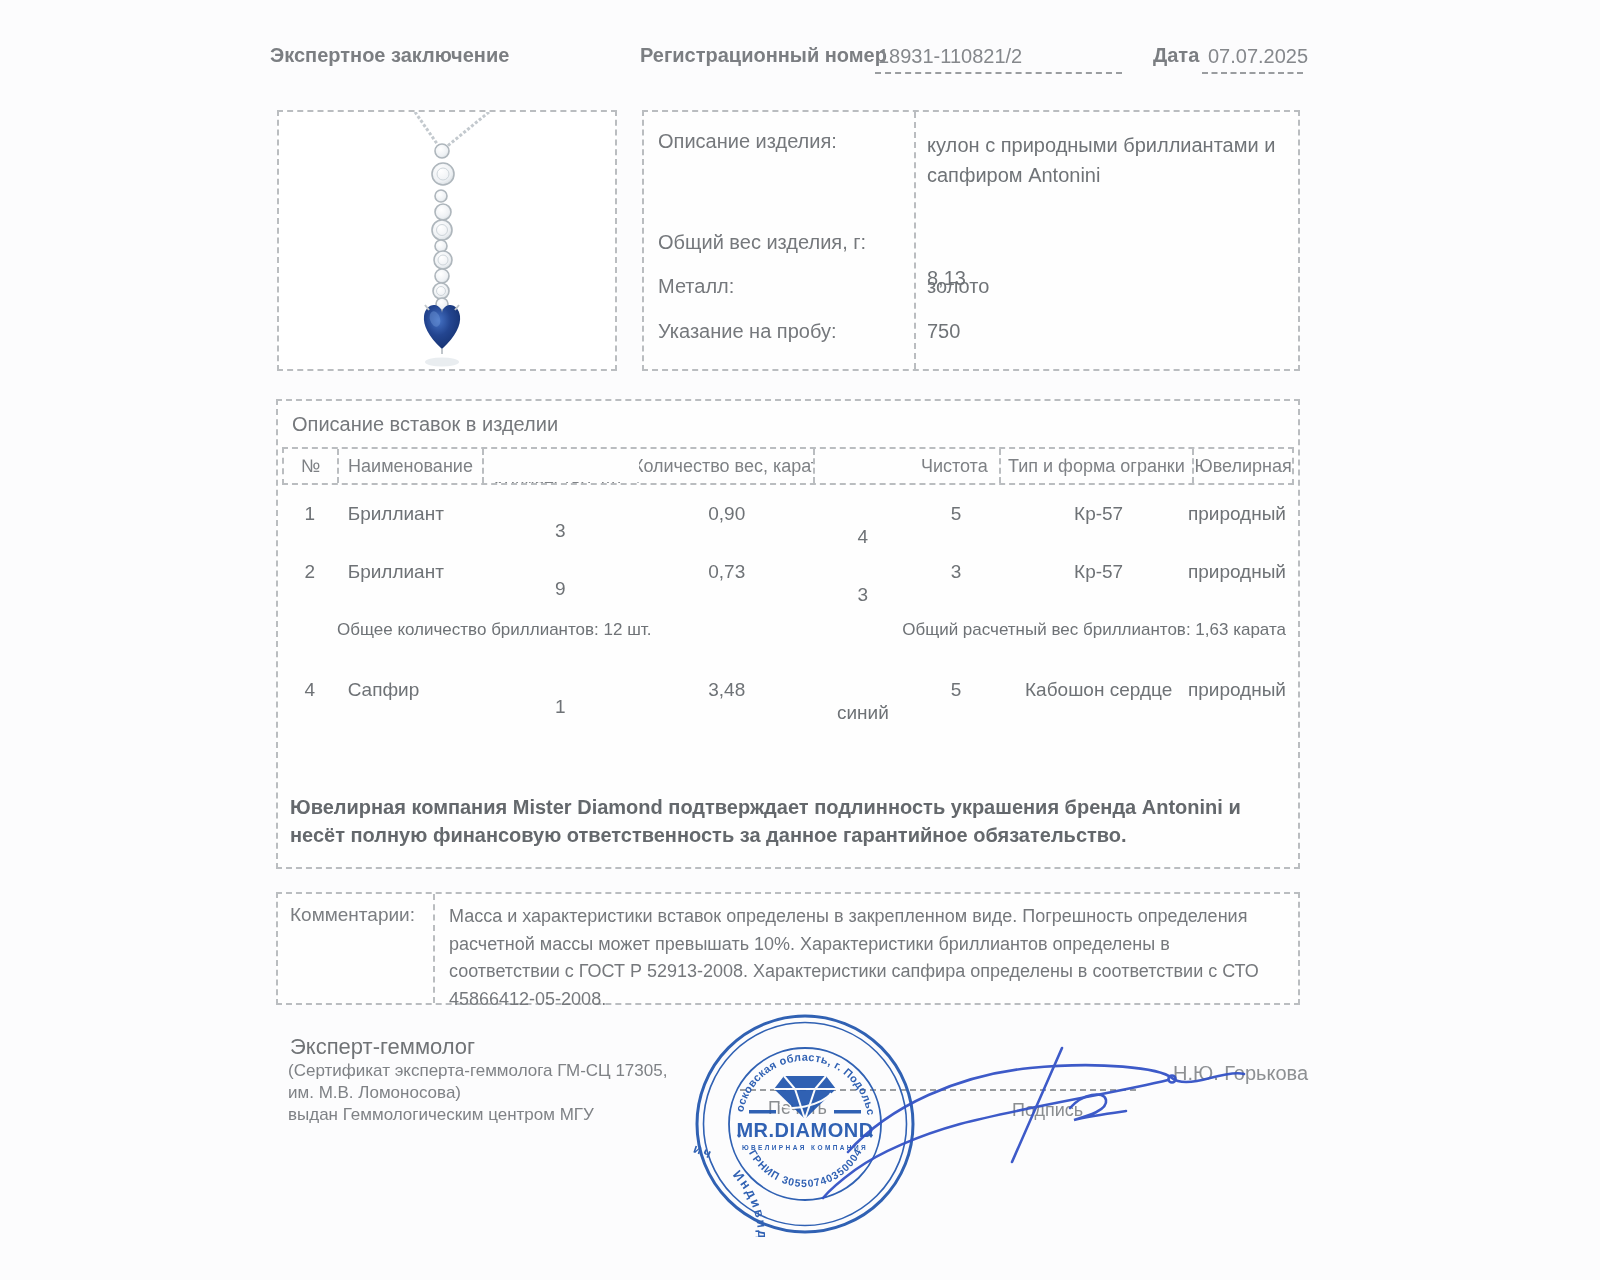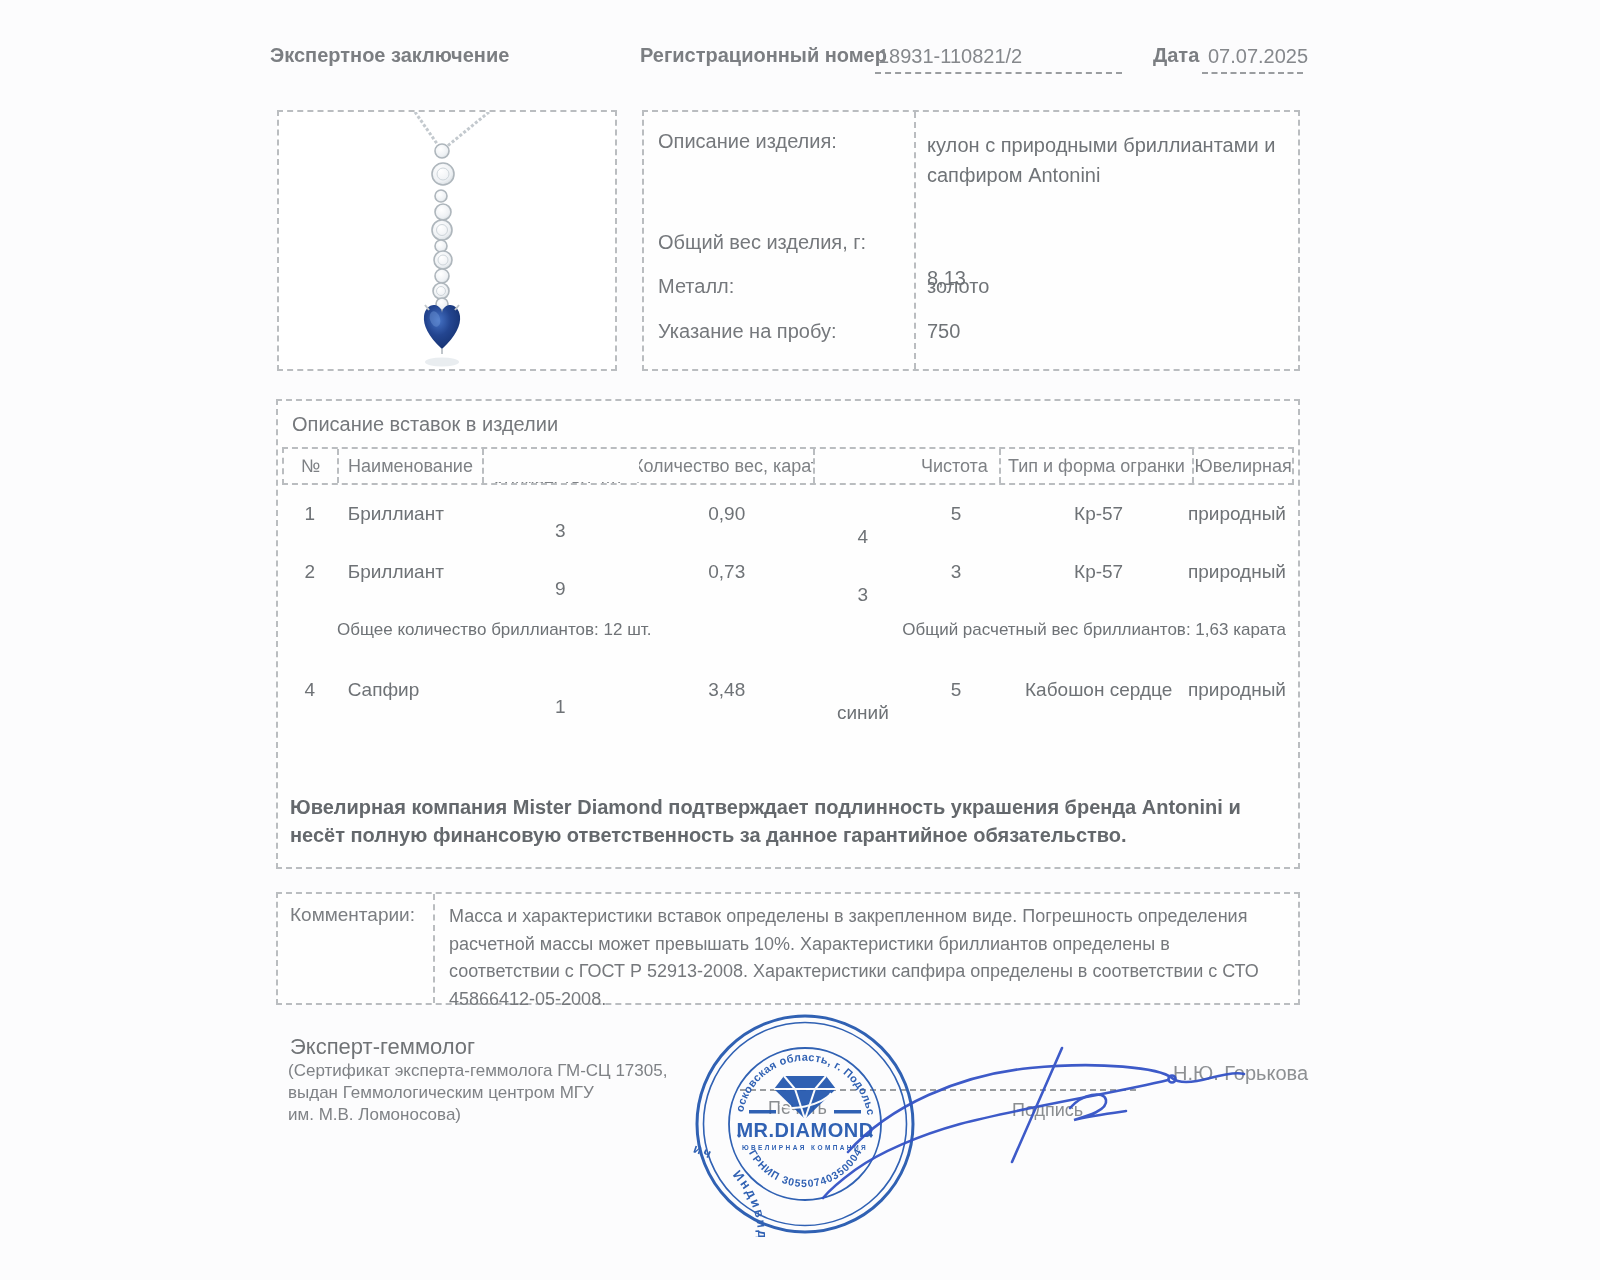--- a/index.html
+++ b/index.html
@@ -177,22 +177,22 @@
   </div>
 
   <div class="box" style="left:276px;top:892px;width:1024px;height:113px;">
     <div class="cm-label">Комментарии:</div>
     <div class="cm-text">Масса и характеристики вставок определены в закрепленном виде. Погрешность определения расчетной массы может превышать 10%. Характеристики бриллиантов определены в соответствии с ГОСТ Р 52913-2008. Характеристики сапфира определены в соответствии с СТО 45866412-05-2008.</div>
   </div>
 
   <div class="abs expert-title">Эксперт-геммолог</div>
   <div class="abs expert-cert">
     <div>(Сертификат эксперта-геммолога ГМ-СЦ 17305,</div>
+    <div>им. М.В. Ломоносова)</div>
     <div>выдан Геммологическим центром МГУ</div>
-    <div>им. М.В. Ломоносова)</div>
   </div>
 
   <div class="abs dash-underline" style="left:740px;top:1089px;width:396px;"></div>
   <div class="abs caption" style="left:768px;top:1098px;">Печать</div>
   <div class="abs caption" style="left:1012px;top:1100px;">Подпись</div>
   <div class="abs expert-name">Н.Ю. Горькова</div>
 
   <svg class="abs" style="left:692px;top:1011px;opacity:0.93;" width="226" height="226" viewBox="-113 -113 226 226">
     <defs>
       <path id="outerRing" d="M -72.9,51.1 A 89,89 0 1,1 -72.95,51.05"></path>

